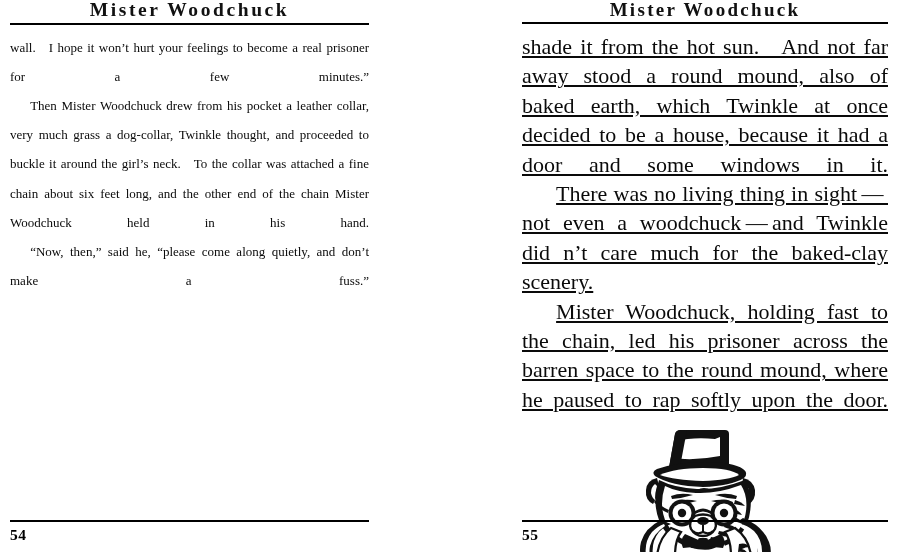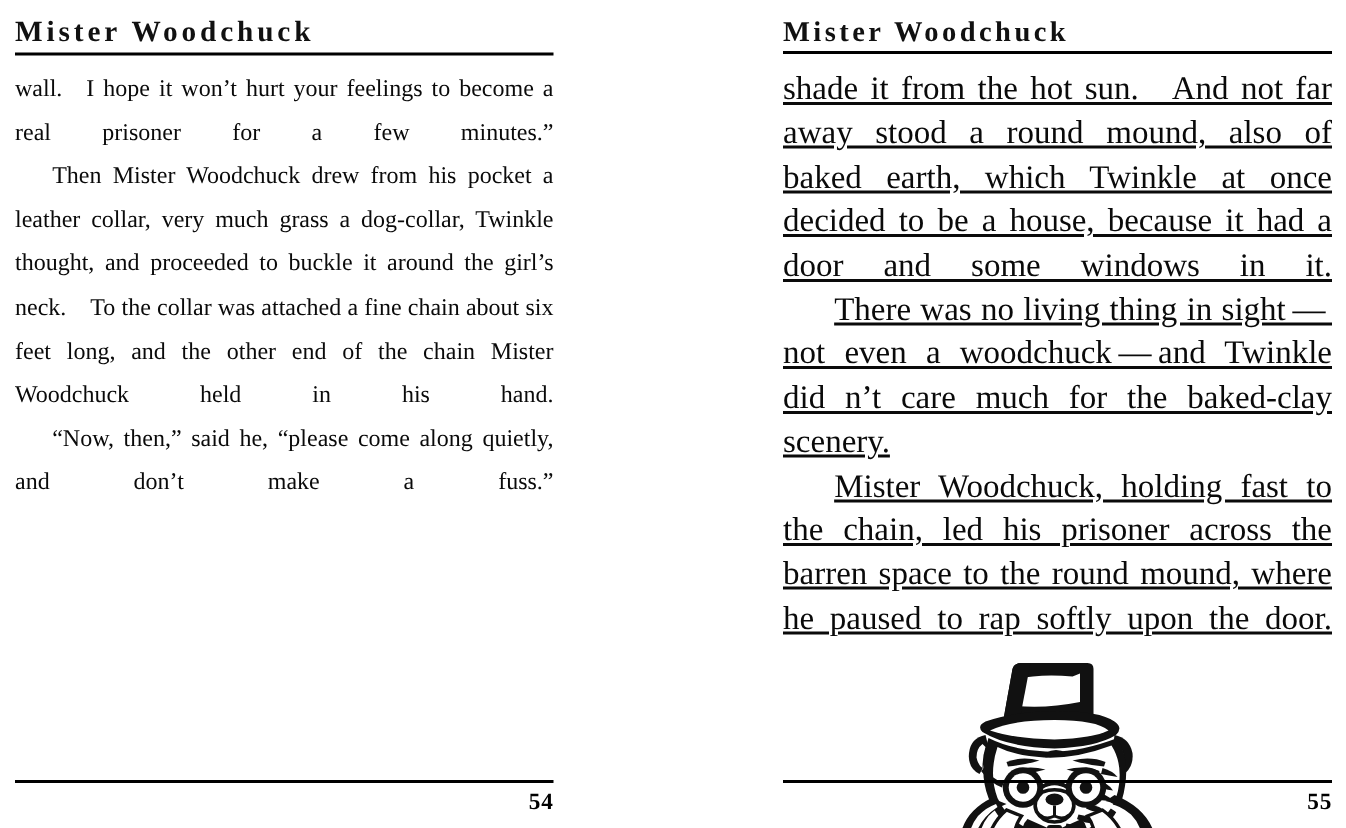--- a/index.html
+++ b/index.html
@@ -25,47 +25,47 @@
   .page {
     position: relative;
     height: 552px;
     box-sizing: border-box;
     background: #ffffff;
   }
   .page-left  { width: 449px; padding: 0 80px 0 10px; }
   .page-right { width: 448px; padding: 0 9px  0 73px; }
 
   .running-head {
-    text-align: left;
+    text-align: center;
     font-weight: bold;
     font-size: 19.5px;
     letter-spacing: 2.6px;
     line-height: 1;
-    padding-top: 12px;
+    padding-top: 0;
     padding-bottom: 3px;
     white-space: nowrap;
     color: #111111;
   }
   .page-right .running-head { letter-spacing: 2.3px; font-size: 19px; }
 
   .head-rule {
     border: 0;
     border-top: 2.2px solid #000;
     margin: 0 0 8px 0;
     height: 0;
   }
   .foot-rule {
     border: 0;
     border-top: 2.2px solid #000;
     margin: 0;
     height: 0;
   }
 
   .textblock {
-    font-size: 16px;
+    font-size: 13px;
     line-height: 29.2px;
     text-align: justify;
     text-align-last: left;
     hyphens: none;
     color: #0a0a0a;
   }
   .page-right .textblock { font-size: 22px; line-height: 29.4px; text-decoration: underline; }
 
   .textblock p {
     margin: 0;
@@ -77,21 +77,21 @@
   .textblock p.j { text-align-last: justify; }
 
   .footer {
     position: absolute;
     left: 10px;
     right: 80px;
     bottom: 10px;
   }
   .page-right .footer { left: 73px; right: 9px; }
   .folio {
-    text-align: right;
+    text-align: left;
     font-weight: bold;
     font-size: 15.5px;
     letter-spacing: 0.5px;
     padding-top: 5px;
     line-height: 1;
   }
 
   .illustration {
     margin-top: 14px;
     display: flex;

